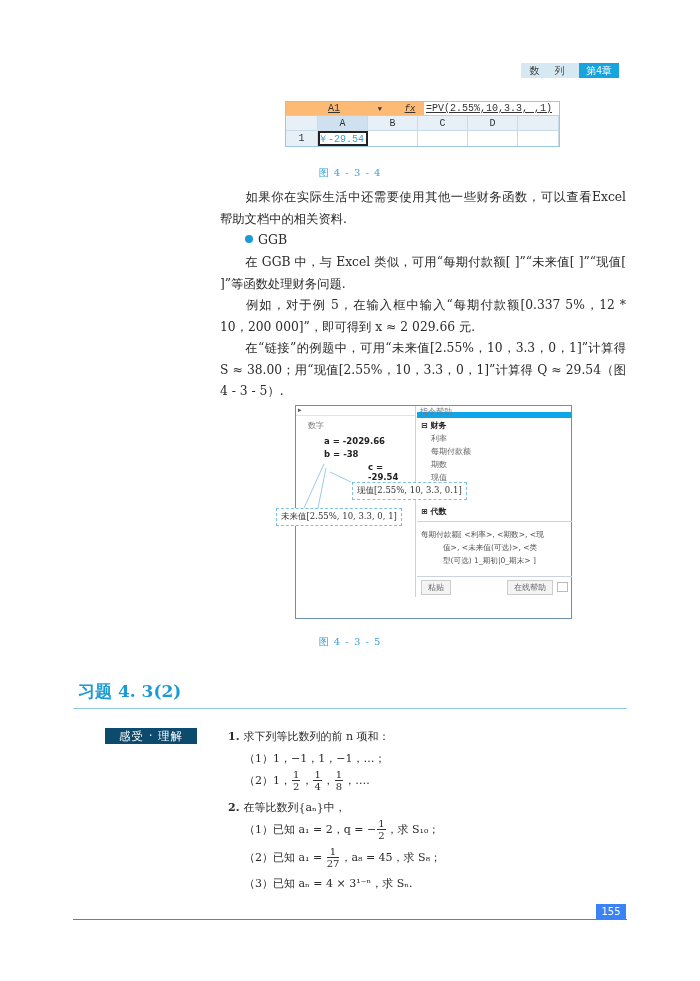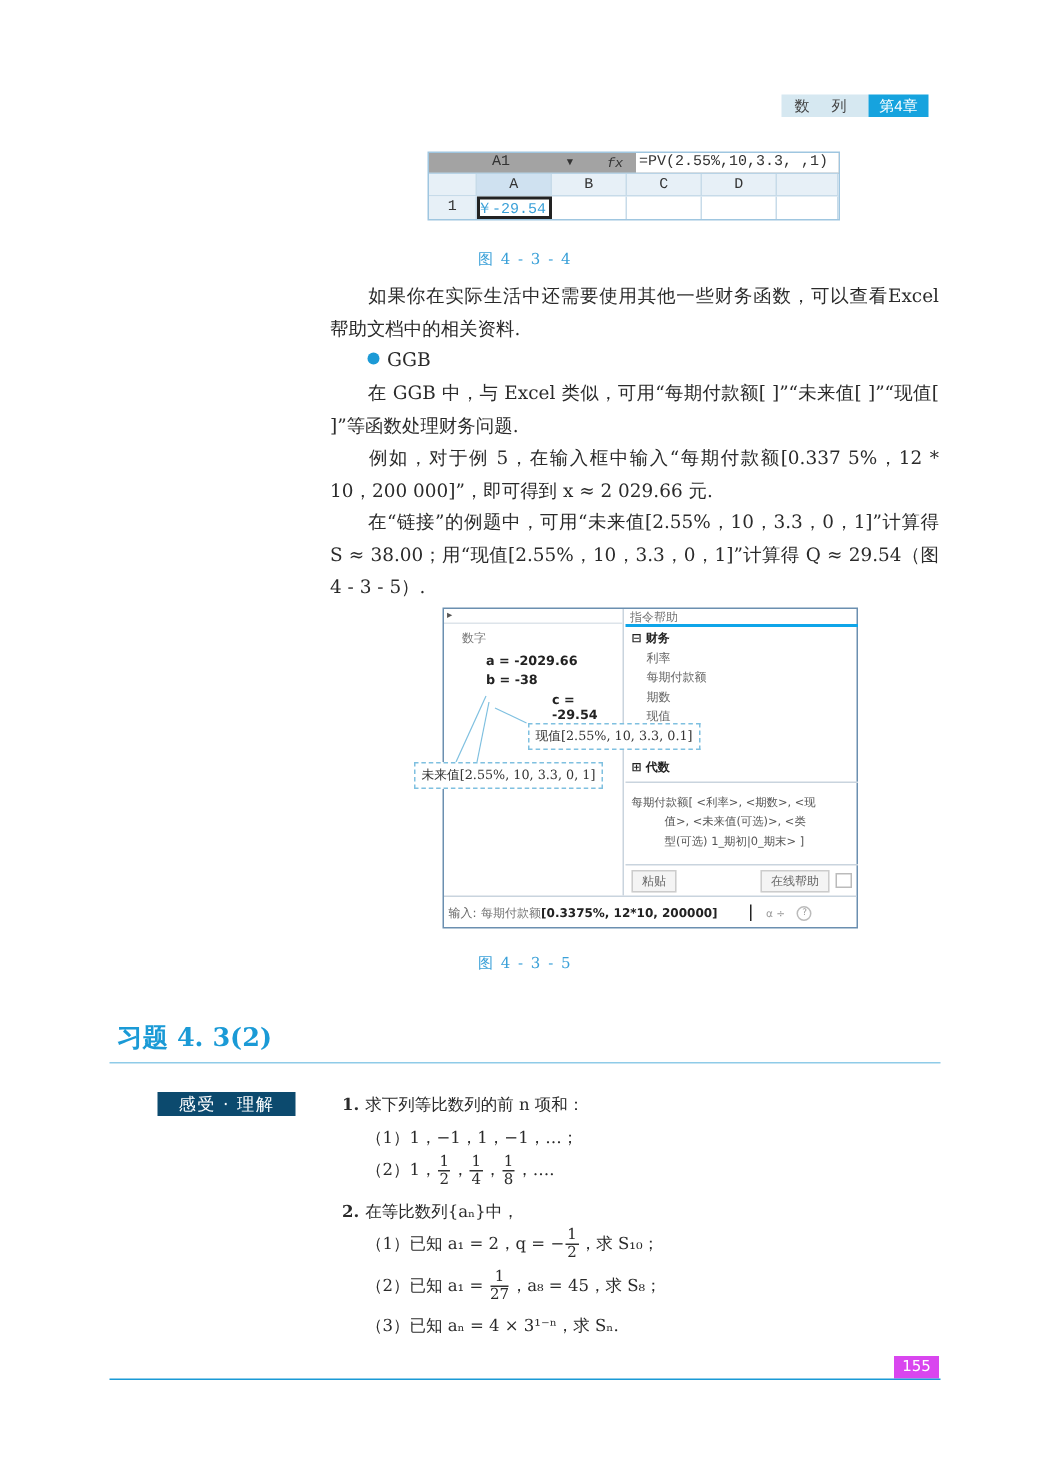--- a/index.html
+++ b/index.html
@@ -6,21 +6,21 @@
   html, body { width: 700px; height: 981px; background: #ffffff; overflow: hidden; }
   body { position: relative; font-family: "DejaVu Serif", "Liberation Serif", serif; color: #333; }
 
   
   .hdr { position: absolute; top: 63px; left: 521px; height: 15px; display: flex; font-family: Liberation Sans, sans-serif; font-size: 10px; }
   .hdr-sec { background: #d6e8f1; color: #444; width: 58px; display: flex; align-items: center; justify-content: center; letter-spacing: 6px; }
   .hdr-ch { background: #16a3de; color: #fff; width: 40px; display: flex; align-items: center; justify-content: center; }
 
   
   .xl { position: absolute; top: 101px; left: 285px; width: 275px; border: 1px solid #9fc6e0; font-family: "Liberation Mono", "DejaVu Sans Mono", monospace; font-size: 10px; color: #333; background: #fff; }
-  .xl-bar { display: flex; height: 14px; background: #a3a3a3; border-bottom: 1px solid #b8d3e6; }
+  .xl-bar { display: flex; height: 14px; background: #fdba74; border-bottom: 1px solid #b8d3e6; text-decoration: underline; }
   .xl-name { width: 110px; display: flex; align-items: center; padding-left: 42px; position: relative; }
   .xl-dd { position: absolute; right: 14px; font-size: 7px; }
   .xl-fx { width: 28px; display: flex; align-items: center; font-style: italic; font-size: 9px; justify-content: center; }
   .xl-formula { flex: 1; display: flex; align-items: center; background: #fff; padding-left: 2px; }
   .xl-row { display: flex; height: 15px; border-bottom: 1px solid #c7dbe9; }
   .xl-row:last-child { border-bottom: none; }
   .xl-c { border-right: 1px solid #c7dbe9; display: flex; align-items: center; justify-content: center; }
   .xl-rh { width: 32px; background: #e7f0f7; }
   .xl-col { width: 50px; background: #e7f0f7; }
   .xl-col.sel { background: #cfe1f0; }
@@ -35,21 +35,21 @@
   .bullet-line { position: absolute; left: 245px; font-size: 12.5px; color: #2a2a2a; }
   .bullet-dot { display: inline-block; width: 8px; height: 8px; border-radius: 50%; background: #1c9ad6; margin-right: 5px; vertical-align: 1px; }
 
   
   .ggb { position: absolute; top: 405px; left: 295px; width: 277px; height: 214px; border: 1px solid #6b8fb0; background: #fff; font-family: "DejaVu Sans", sans-serif; font-size: 8px; color: #666; }
   .ggb-alg { position: absolute; left: 0; top: 0; width: 120px; height: 191px; border-right: 1px solid #c9d4de; }
   .ggb-alg-top { height: 10px; border-bottom: 1px solid #dde4ea; font-size: 7px; padding-left: 2px; color: #555; }
   .ggb-tree-root { position: absolute; left: 12px; top: 14px; color: #777; }
   .ggb-item { position: absolute; left: 28px; color: #222; font-weight: bold; font-size: 8.5px; }
   .ggb-help { position: absolute; left: 121px; top: 0; width: 155px; height: 191px; }
-  .ggb-help-title { height: 12px; border-bottom: 2px solid #0ea5e9; padding-left: 3px; color: #777; font-size: 8px; }
+  .ggb-help-title { height: 12px; border-bottom: 6px solid #0ea5e9; padding-left: 3px; color: #777; font-size: 8px; }
   .ggb-tree { position: absolute; top: 14px; left: 4px; width: 145px; height: 100px; }
   .ggb-tree div { position: absolute; }
   .ggb-desc { position: absolute; top: 115px; left: 0; width: 155px; height: 53px; border-top: 1px solid #c9d4de; padding: 6px 4px; font-size: 7.6px; line-height: 13px; color: #555; }
   .ggb-desc .l2 { padding-left: 22px; }
   .ggb-btns { position: absolute; top: 170px; left: 0; width: 155px; height: 21px; border-top: 1px solid #c9d4de; display: flex; align-items: center; justify-content: space-between; padding: 0 4px; }
   .ggb-btn { border: 1px solid #ccc; background: #f4f4f4; padding: 1px 6px; font-size: 8px; color: #666; }
   .ggb-input { position: absolute; left: 0; top: 191px; width: 275px; height: 22px; border-top: 1px solid #c9d4de; display: flex; align-items: center; padding-left: 3px; font-size: 8px; }
   .ggb-input-field { margin-left: 3px; width: 180px; border-right: 1px solid #222; color: #777; }
   .ggb-input-field b { color: #222; }
   .ggb-right { margin-left: 10px; font-size: 7px; color: #999; }
@@ -61,21 +61,21 @@
   .ex-rule { position: absolute; top: 708px; left: 73px; width: 554px; height: 1px; background: #8fcbe8; }
   .ex-tag { position: absolute; top: 728px; left: 105px; width: 92px; height: 16px; background: #0c4a6e; color: #fff; font-family: "DejaVu Sans", sans-serif; font-size: 11.5px; display: flex; align-items: center; justify-content: center; letter-spacing: 1px; }
   .q { position: absolute; left: 228px; font-size: 11px; color: #2a2a2a; white-space: nowrap; }
   .q b { margin-right: 4px; }
   .sub { position: absolute; left: 244px; font-size: 11px; color: #2a2a2a; white-space: nowrap; }
   .frac { display: inline-block; vertical-align: middle; text-align: center; font-size: 10px; line-height: 11px; margin: 0 1px; }
   .frac span { display: block; }
   .frac .num { border-bottom: 1px solid #333; padding: 0 1px; }
 
   .foot-rule { position: absolute; top: 919px; left: 73px; width: 554px; height: 1px; background: #1a9ad6; }
-  .pg { position: absolute; top: 904px; left: 596px; width: 30px; height: 15px; background: #d946ef; color: #fff; font-family: "DejaVu Sans", sans-serif; font-size: 10px; display: flex; align-items: center; justify-content: center; }
+  .pg { position: absolute; top: 904px; left: 596px; width: 30px; height: 15px; background: #3b82f6; color: #fff; font-family: "DejaVu Sans", sans-serif; font-size: 10px; display: flex; align-items: center; justify-content: center; }
 </style>
 </head>
 <body>
 
 <div class="hdr">
   <div class="hdr-sec">数 列</div>
   <div class="hdr-ch">第4章</div>
 </div>
 
 <div class="xl">
@@ -136,26 +136,20 @@
       <div class="l2">型(可选) 1_期初|0_期末&gt; ]</div>
     </div>
     <div class="ggb-btns">
       <span class="ggb-btn">粘贴</span>
       <span style="display:flex;align-items:center;gap:4px;">
         <span class="ggb-btn">在线帮助</span>
         <span style="border:1px solid #bbb;width:11px;height:10px;display:inline-block;"></span>
       </span>
     </div>
   </div>
-  <div class="ggb-input">
-    <span>输入:</span>
-    <span class="ggb-input-field"><span>每期付款额</span><b>[0.3375%, 12*10, 200000]</b></span>
-    <span class="ggb-right">α ÷</span>
-    <span class="ggb-q">?</span>
-  </div>
 
   <svg style="position:absolute;left:0;top:0;" width="277" height="120">
     <line x1="28" y1="58" x2="8" y2="102" stroke="#7fc0e0" stroke-width="0.8"></line>
     <line x1="30" y1="62" x2="22" y2="102" stroke="#7fc0e0" stroke-width="0.8"></line>
     <line x1="34" y1="66" x2="55" y2="76" stroke="#7fc0e0" stroke-width="0.8"></line>
   </svg>
   <div class="callout" style="left:56px;top:76px;">现值[2.55%, 10, 3.3, 0.1]</div>
   <div class="callout" style="left:-20px;top:102px;">未来值[2.55%, 10, 3.3, 0, 1]</div>
 </div>
 <div class="cap" style="top:635px;">图 4 - 3 - 5</div>

